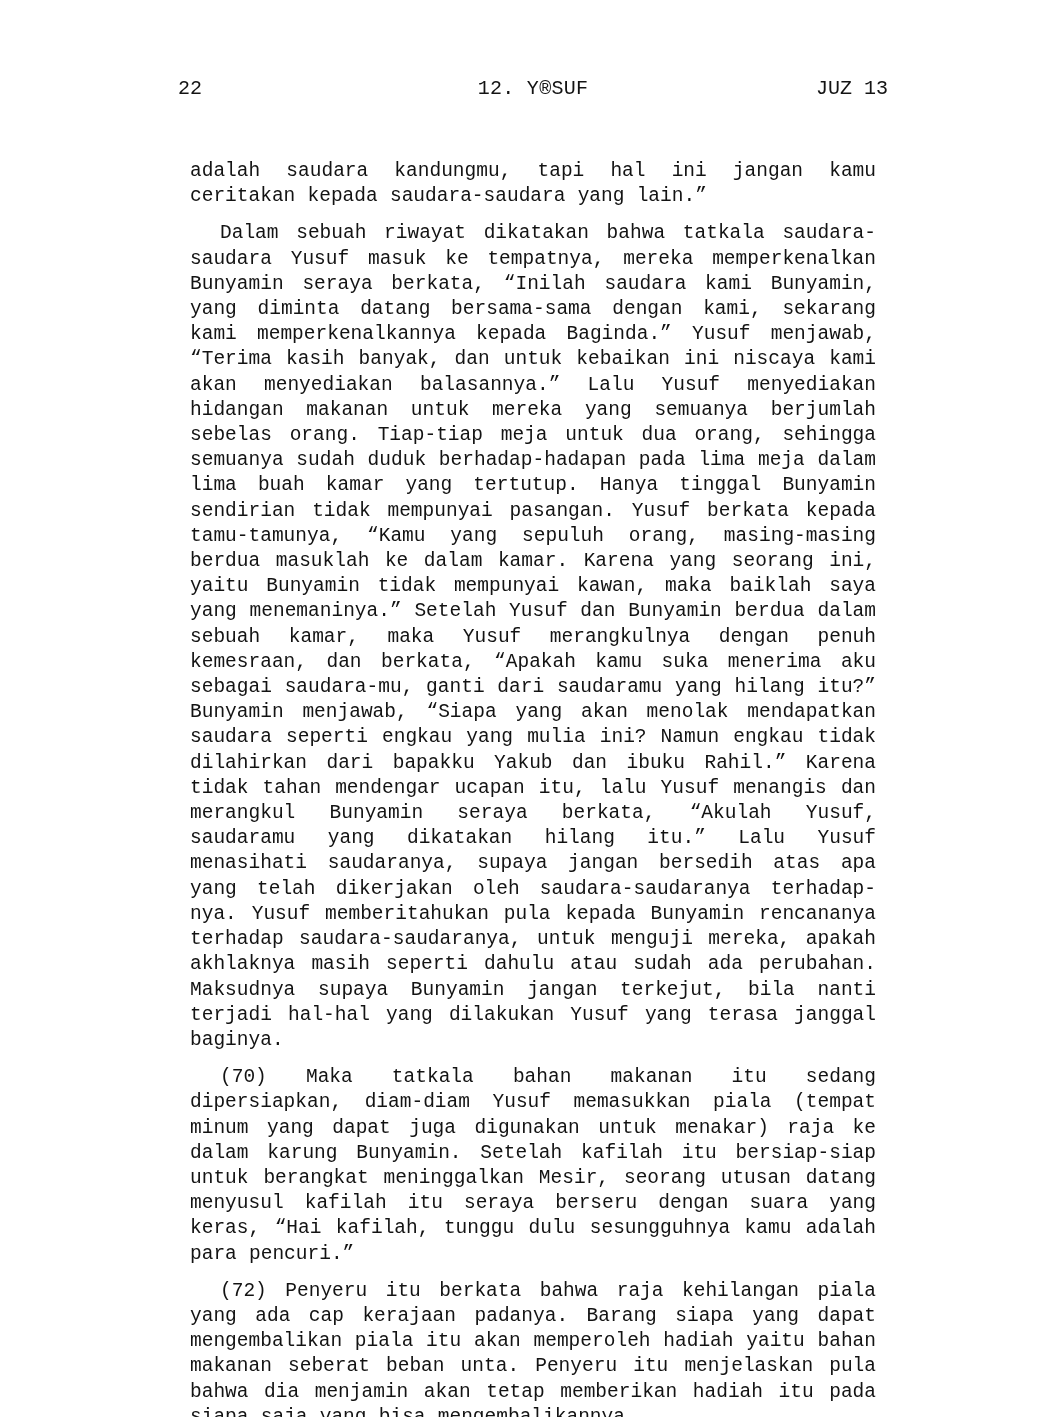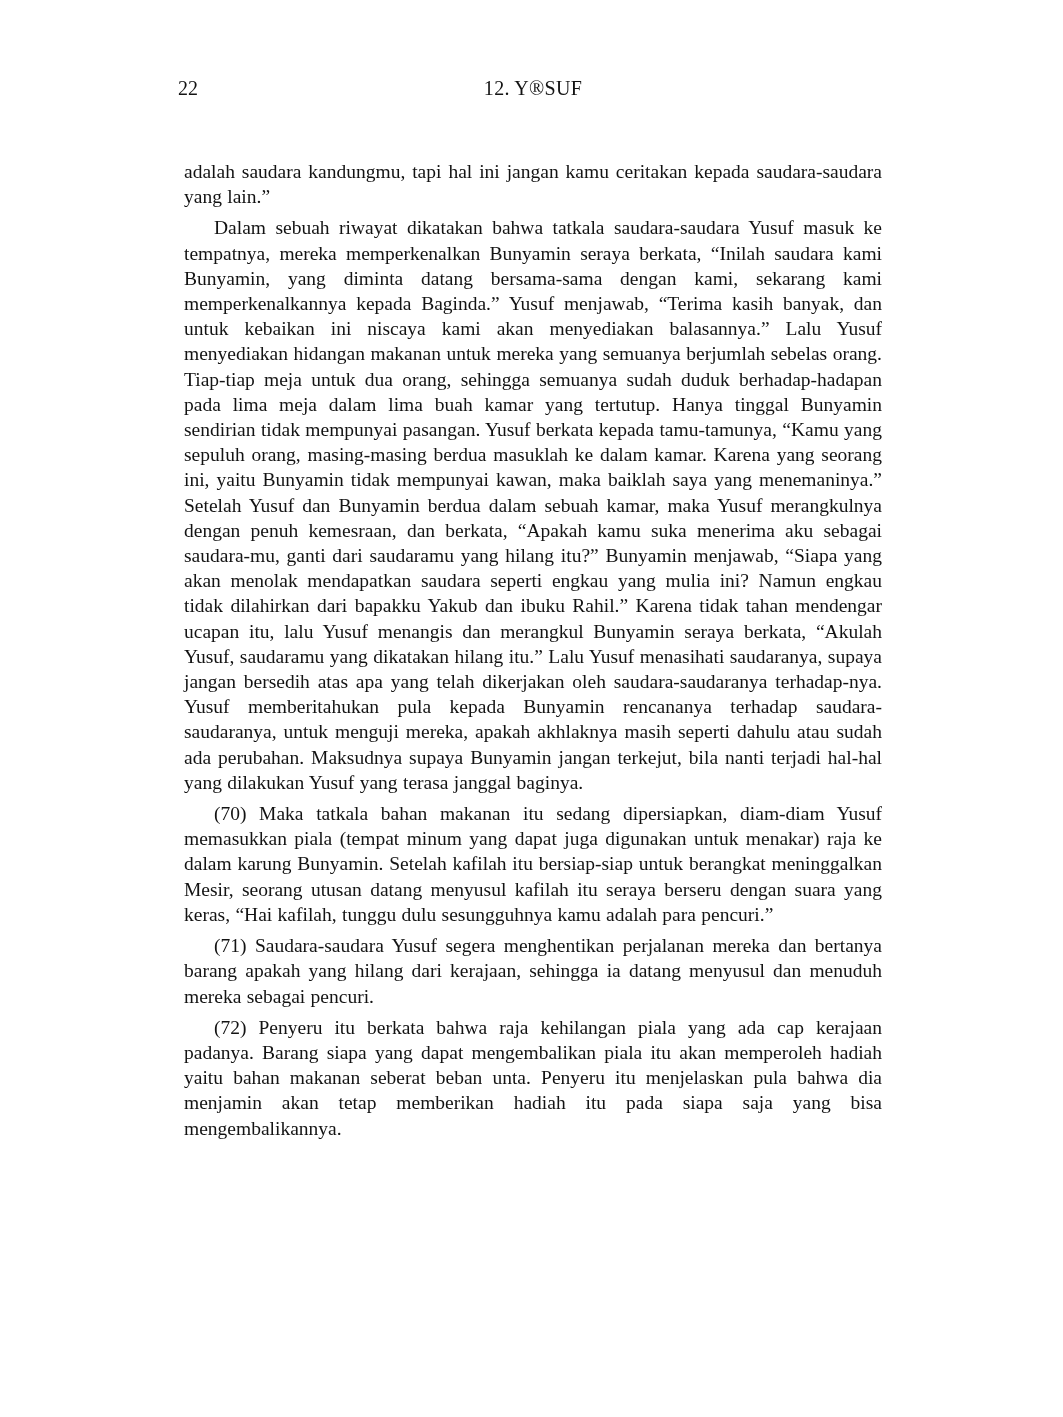--- a/index.html
+++ b/index.html
@@ -3,21 +3,21 @@
 <meta charset="utf-8">
 <style>
   * { box-sizing: border-box; }
   html, body { margin: 0; padding: 0; background: #e8e8e8; }
   .page {
     width: 1063px;
     height: 1417px;
     margin: 0 auto;
     background: #ffffff;
     position: relative;
-    font-family: Liberation Serif, serif;
+    font-family: Liberation Mono, monospace;
     color: #131313;
     overflow: hidden;
   }
   .content {
     position: absolute;
     left: 178px;
     top: 76px;
     width: 710px;
   }
   .page-header {
@@ -25,44 +25,44 @@
     grid-template-columns: 1fr auto 1fr;
     align-items: baseline;
     font-size: 20px;
     line-height: 25px;
     margin-bottom: 58px;
   }
   .page-header .hdr-left   { text-align: left; }
   .page-header .hdr-center { text-align: right; letter-spacing: 0.3px; }
   .page-header .hdr-right  { text-align: right; }
   .body-text p {
-    margin: 6px;
+    margin: 12px;
     font-size: 19.5px;
     line-height: 25.2px;
     text-align: justify;
     text-justify: inter-word;
     word-spacing: 0.5px;
   }
   .body-text p.indent {
     text-indent: 30px;
   }
 </style>
 </head>
 <body>
 
 <div class="page">
   <div class="content">
 
     <div class="page-header">
       <span class="hdr-left">22</span>
       <span class="hdr-center">12. Y®SUF</span>
+      <span class="hdr-right">JUZ 13</span>
     </div>
 
     <div class="body-text">
       <p>adalah saudara kandungmu, tapi hal ini jangan kamu ceritakan kepada saudara-saudara yang lain.”</p>
       <p class="indent">Dalam sebuah riwayat dikatakan bahwa tatkala saudara-saudara Yusuf masuk ke tempatnya, mereka memperkenalkan Bunyamin seraya berkata, “Inilah saudara kami Bunyamin, yang diminta datang bersama-sama dengan kami, sekarang kami memperkenalkannya kepada Baginda.” Yusuf menjawab, “Terima kasih banyak, dan untuk kebaikan ini niscaya kami akan menyediakan balasannya.” Lalu Yusuf menyediakan hidangan makanan untuk mereka yang semuanya berjumlah sebelas orang. Tiap-tiap meja untuk dua orang, sehingga semuanya sudah duduk berhadap-hadapan pada lima meja dalam lima buah kamar yang tertutup. Hanya tinggal Bunyamin sendirian tidak mempunyai pasangan. Yusuf berkata kepada tamu-tamunya, “Kamu yang sepuluh orang, masing-masing berdua masuklah ke dalam kamar. Karena yang seorang ini, yaitu Bunyamin tidak mempunyai kawan, maka baiklah saya yang menemaninya.” Setelah Yusuf dan Bunyamin berdua dalam sebuah kamar, maka Yusuf merangkulnya dengan penuh kemesraan, dan berkata, “Apakah kamu suka menerima aku sebagai saudara-mu, ganti dari saudaramu yang hilang itu?” Bunyamin menjawab, “Siapa yang akan menolak mendapatkan saudara seperti engkau yang mulia ini? Namun engkau tidak dilahirkan dari bapakku Yakub dan ibuku Rahil.” Karena tidak tahan mendengar ucapan itu, lalu Yusuf menangis dan merangkul Bunyamin seraya berkata, “Akulah Yusuf, saudaramu yang dikatakan hilang itu.” Lalu Yusuf menasihati saudaranya, supaya jangan bersedih atas apa yang telah dikerjakan oleh saudara-saudaranya terhadap-nya. Yusuf memberitahukan pula kepada Bunyamin rencananya terhadap saudara-saudaranya, untuk menguji mereka, apakah akhlaknya masih seperti dahulu atau sudah ada perubahan. Maksudnya supaya Bunyamin jangan terkejut, bila nanti terjadi hal-hal yang dilakukan Yusuf yang terasa janggal baginya.</p>
       <p class="indent">(70) Maka tatkala bahan makanan itu sedang dipersiapkan, diam-diam Yusuf memasukkan piala (tempat minum yang dapat juga digunakan untuk menakar) raja ke dalam karung Bunyamin. Setelah kafilah itu bersiap-siap untuk berangkat meninggalkan Mesir, seorang utusan datang menyusul kafilah itu seraya berseru dengan suara yang keras, “Hai kafilah, tunggu dulu sesungguhnya kamu adalah para pencuri.”</p>
-      <p class="indent">(71) Saudara-saudara Yusuf segera menghentikan perjalanan mereka dan bertanya barang apakah yang hilang dari kerajaan, sehingga ia datang menyusul dan menuduh mereka sebagai pencuri.</p>
       <p class="indent">(72) Penyeru itu berkata bahwa raja kehilangan piala yang ada cap kerajaan padanya. Barang siapa yang dapat mengembalikan piala itu akan memperoleh hadiah yaitu bahan makanan seberat beban unta. Penyeru itu menjelaskan pula bahwa dia menjamin akan tetap memberikan hadiah itu pada siapa saja yang bisa mengembalikannya.</p>
     </div>
 
   </div>
 </div>
 
 </body></html>

